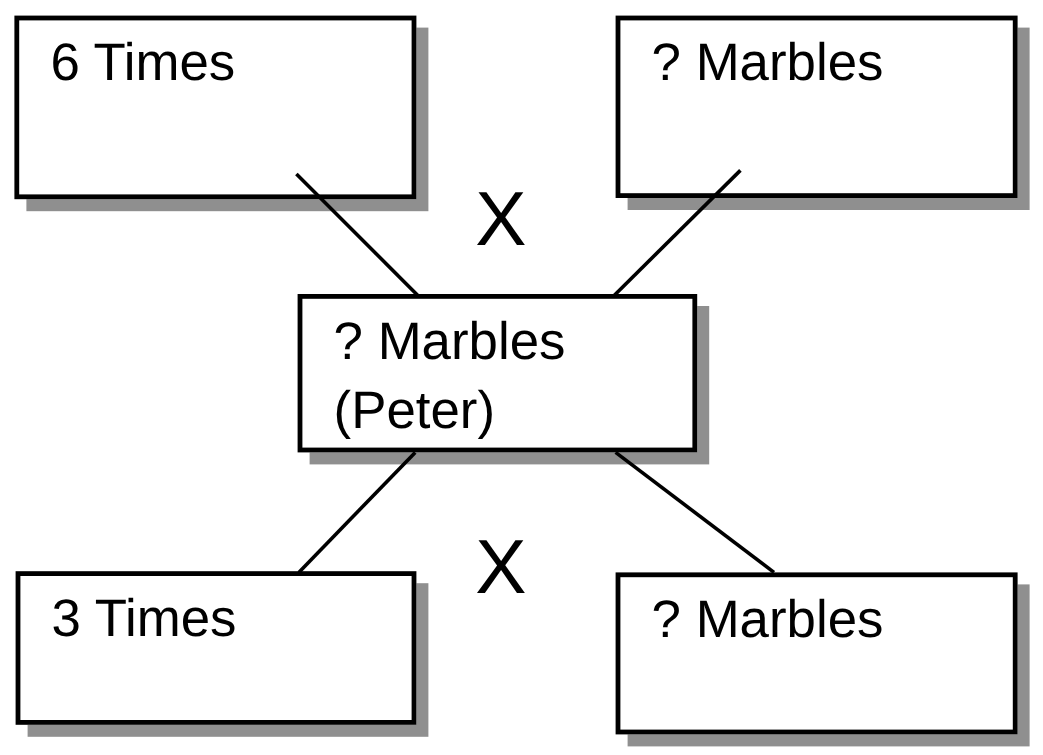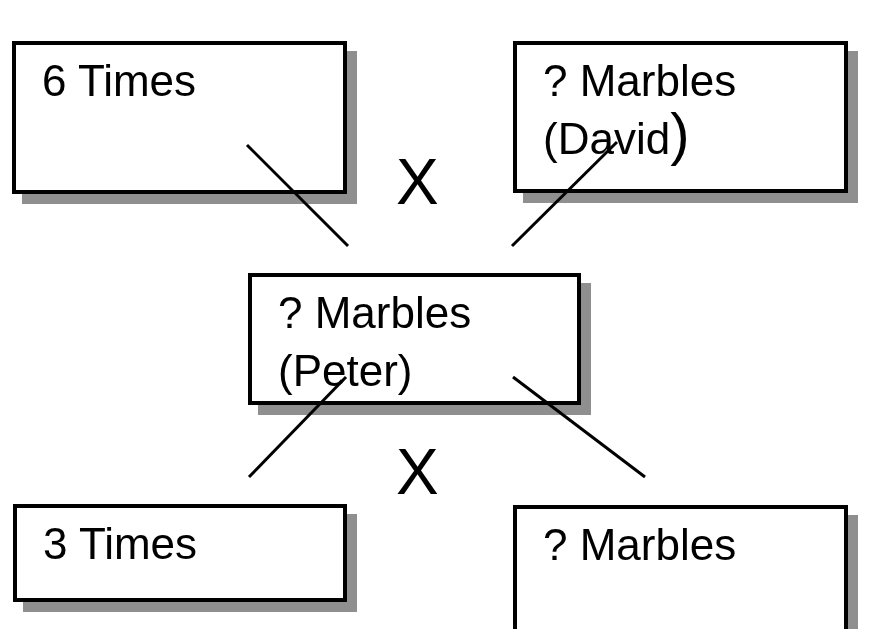--- a/index.html
+++ b/index.html
@@ -16,21 +16,20 @@
     position: absolute;
     box-sizing: border-box;
     background: var(--box-fill, #ffffff);
     border: 4px solid var(--box-border, #000000);
     box-shadow: 10px 10px 0 var(--box-shadow, #8f8f8f);
     padding: 7px 6px 0 26px;
     font-size: 44px;
     line-height: 58px;
     white-space: nowrap;
     z-index: 2;
-    margin-top: 28px;
   }
   .node .label-line { display: block; }
   .bigparen {
     font-size: 58px;
     line-height: 0;
   }
   .connectors {
     position: absolute;
     left: 0;
     top: 0;
@@ -59,29 +58,28 @@
     <line x1="346" y1="377" x2="249" y2="477"></line>
     <line x1="513" y1="377" x2="645" y2="477"></line>
   </svg>
 
   <div class="node" style="left:12px; top:13px; width:335px; height:153px;">
     <span class="label-line">6 Times</span>
   </div>
 
   <div class="node" style="left:513px; top:13px; width:335px; height:152px;">
     <span class="label-line">? Marbles</span>
-    <span class="label-line"><span>(David</span><span class="bigparen">)</span></span>
   </div>
 
   <div class="node" style="left:248px; top:245px; width:333px; height:132px;">
     <span class="label-line">? Marbles</span>
     <span class="label-line">(Peter)</span>
   </div>
 
-  <div class="node" style="left:13px; top:476px; width:334px; height:98px;">
+  <div class="node" style="left:13px; top:476px; width:334px; height:128px;">
     <span class="label-line">3 Times</span>
   </div>
 
   <div class="node" style="left:513px; top:477px; width:335px; height:135px;">
     <span class="label-line">? Marbles</span>
   </div>
 
   <div class="op" style="left:396px; top:150px;">X</div>
 
   <div class="op" style="left:396px; top:440px;">X</div>

